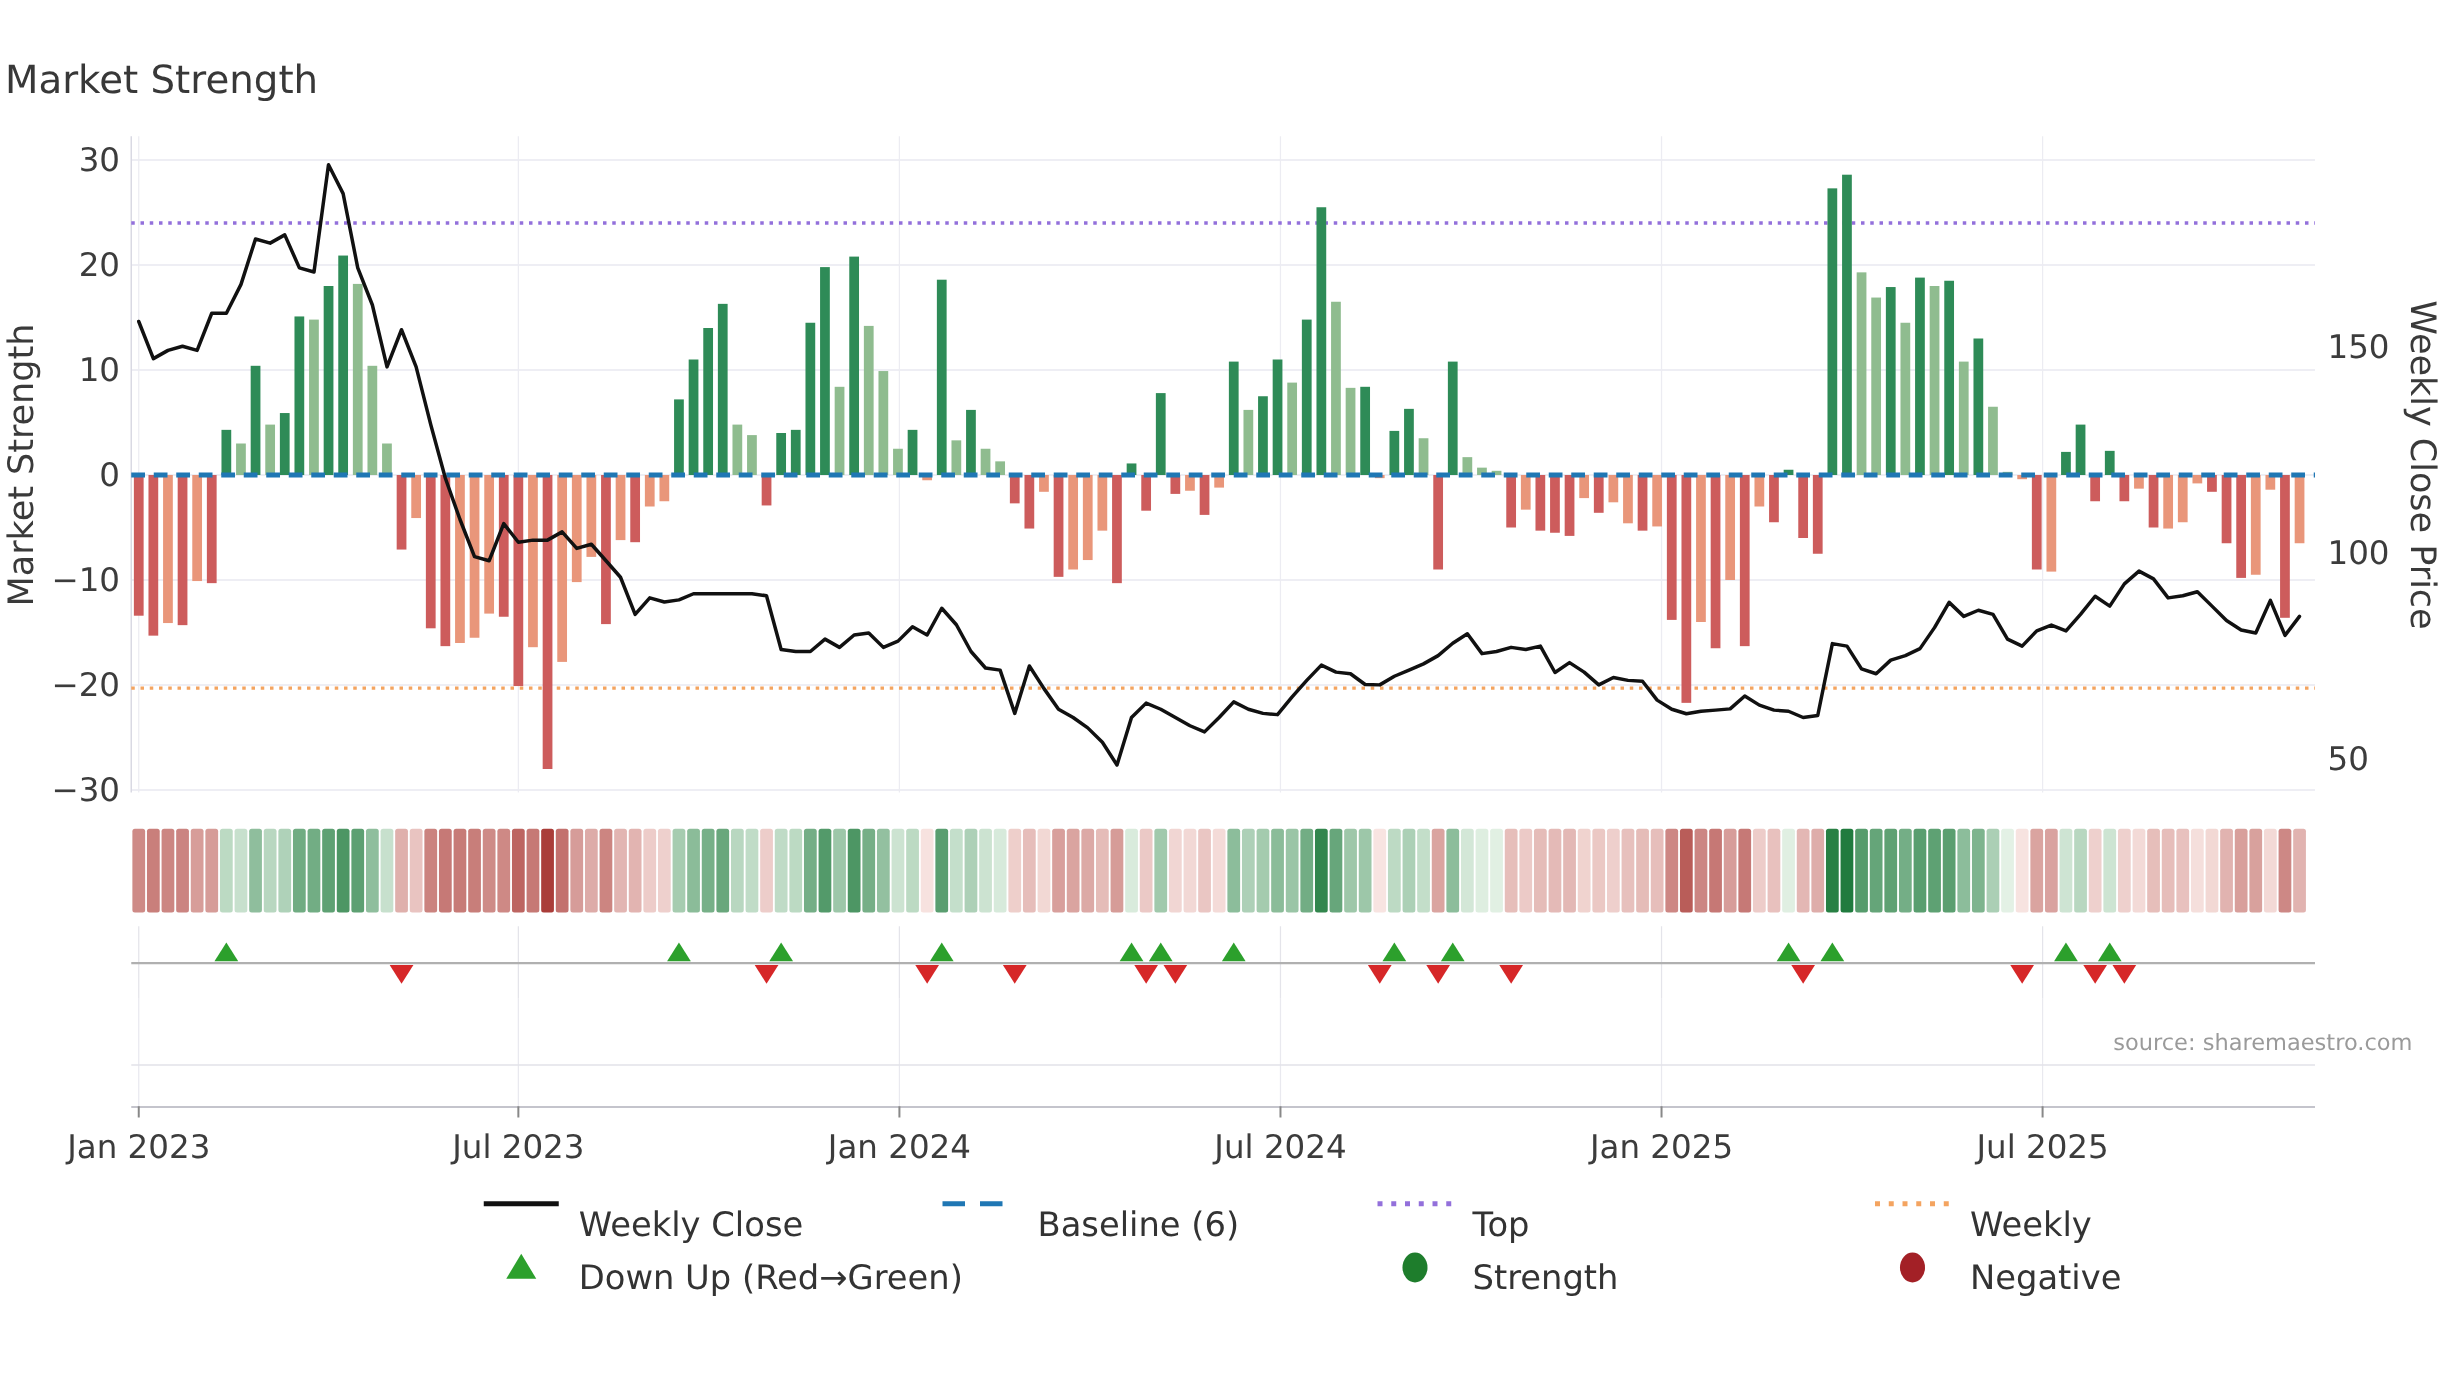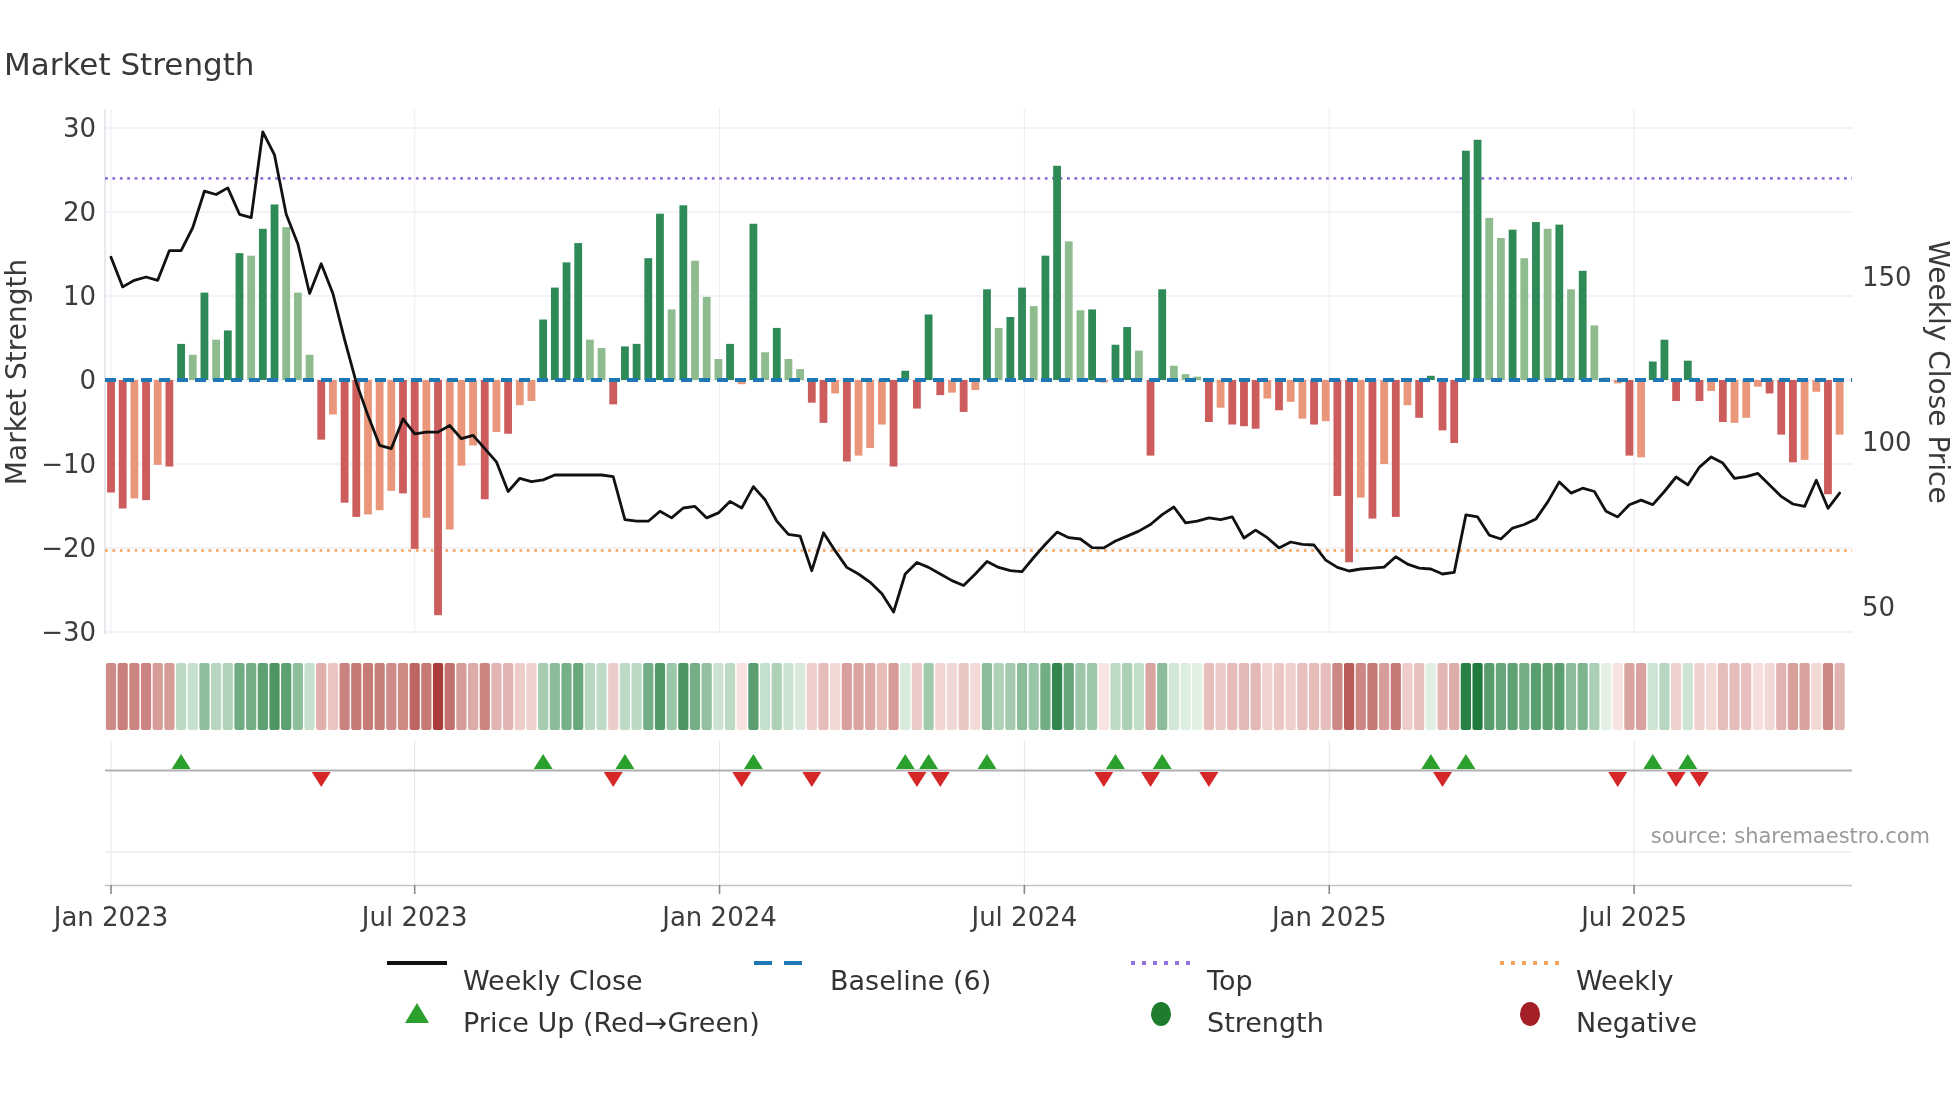--- a/index.html
+++ b/index.html
@@ -3,29 +3,29 @@
 <meta charset="utf-8">
 <style>
   html,body{margin:0;padding:0;background:#fff;}
   #app{position:relative;width:1960px;height:1102px;background:#ffffff;overflow:hidden;
        font-family:"DejaVu Sans","Liberation Sans",sans-serif;color:#3a3a3a;margin-top:42px;}
   #chart-title{position:absolute;left:4px;top:4px;font-size:31px;color:#383838;}
   #ylabel-left{position:absolute;left:0px;top:330px;transform:translateY(-50%) rotate(180deg);
        writing-mode:vertical-rl;font-size:28px;color:#3a3a3a;}
   #ylabel-right{position:absolute;left:1922px;top:330px;transform:translateY(-50%);
        writing-mode:vertical-rl;font-size:28px;color:#3a3a3a;}
-  #source-note{position:absolute;right:30px;top:782px;font-size:21px;color:#9a9a9a;}
+  #source-note{position:absolute;right:30px;top:782px;font-size:18px;color:#9a9a9a;}
   svg{position:absolute;left:0;top:0;}
   .legend-row{position:absolute;left:0;width:1960px;height:44px;}
   #legend-row-1{top:916px;}
   #legend-row-2{top:958px;}
   .legend-item{position:absolute;height:44px;display:flex;align-items:center;}
   .legend-item .swatch{width:64px;display:flex;justify-content:center;align-items:center;}
   .legend-item .lab{margin-left:14px;font-size:27px;color:#333;white-space:nowrap;}
-  .col-1{left:385px;} .col-2{left:752px;} .col-3{left:1129px;} .col-4{left:1498px;}
+  .col-1{left:385px;} .col-2{left:752px;} .col-3{left:1100px;} .col-4{left:1498px;}
 </style>
 </head>
 <body>
 
 <div id="app">
   <div id="chart-title">Market Strength</div>
   <div id="ylabel-left">Market Strength</div>
   <div id="ylabel-right">Weekly Close Price</div>
 
   <svg id="plot" width="1960" height="1102" viewBox="0 0 1960 1102">
@@ -447,21 +447,21 @@
     </div>
   </div>
 
   <div class="legend-row" id="legend-row-2">
     <div class="legend-item col-1">
       <span class="swatch">
         <svg width="64" height="26">
             <polygon points="32,3 44,23 20,23" fill="#2ca02c"></polygon>
           </svg>
       </span>
-      <span class="lab">Price Up (Red→Green)</span>
+      <span class="lab">Down Up (Red→Green)</span>
     </div>
     <div class="legend-item col-3">
       <span class="swatch">
         <svg width="64" height="28">
             <ellipse cx="32" cy="14" rx="10" ry="12" fill="#1e7d2c"></ellipse>
           </svg>
       </span>
       <span class="lab">Strength</span>
     </div>
     <div class="legend-item col-4">

